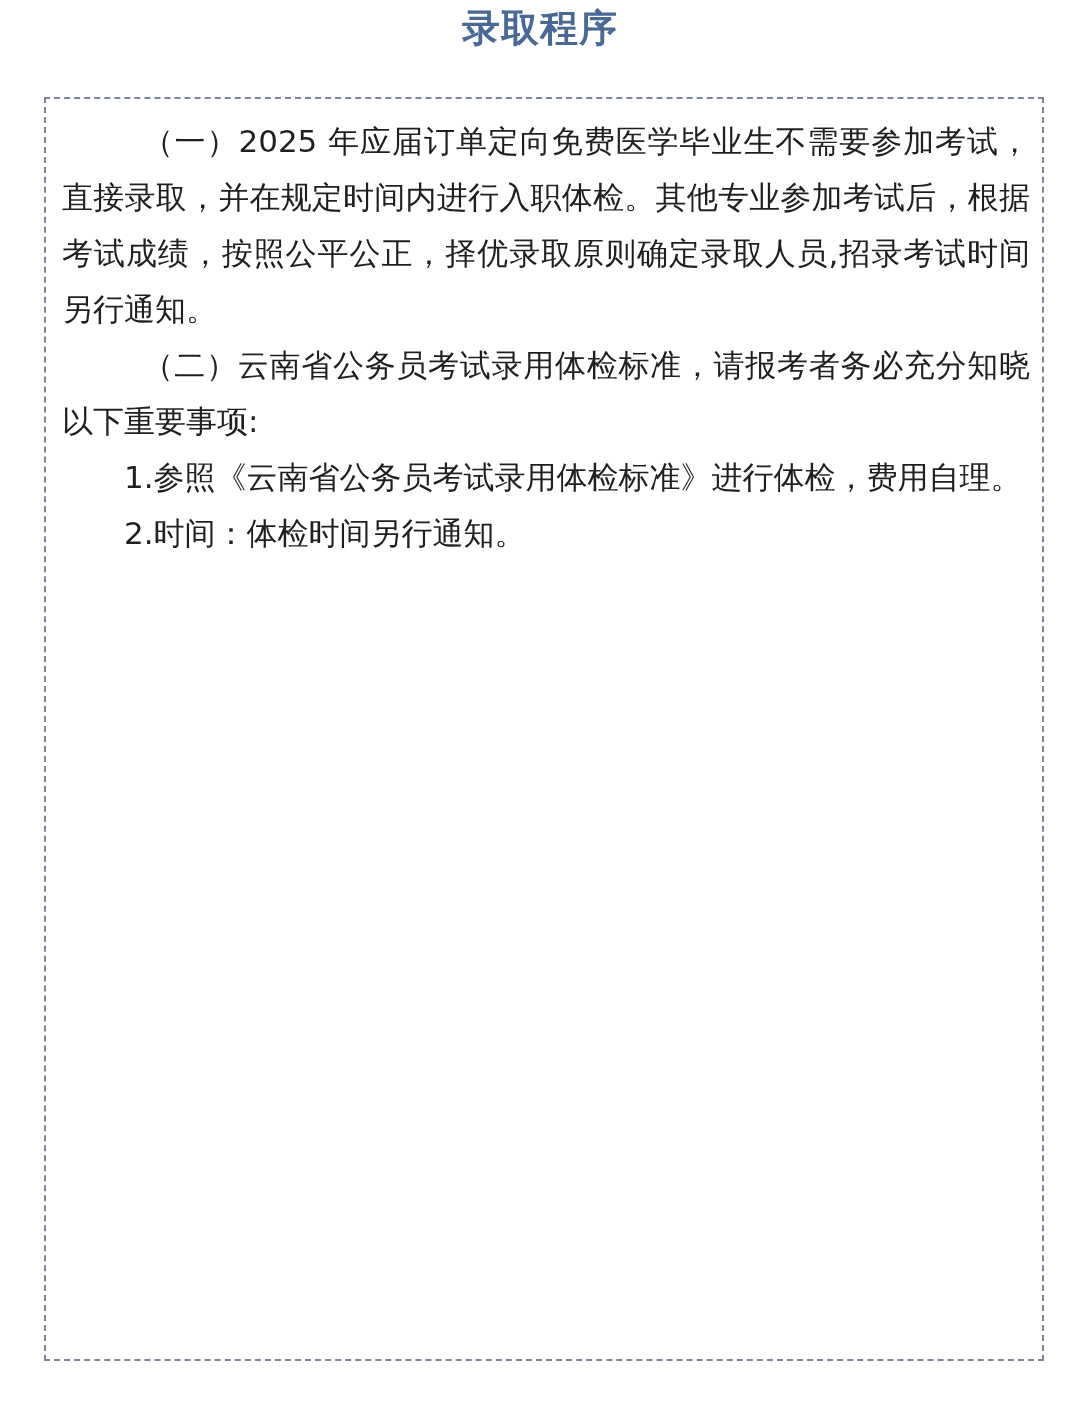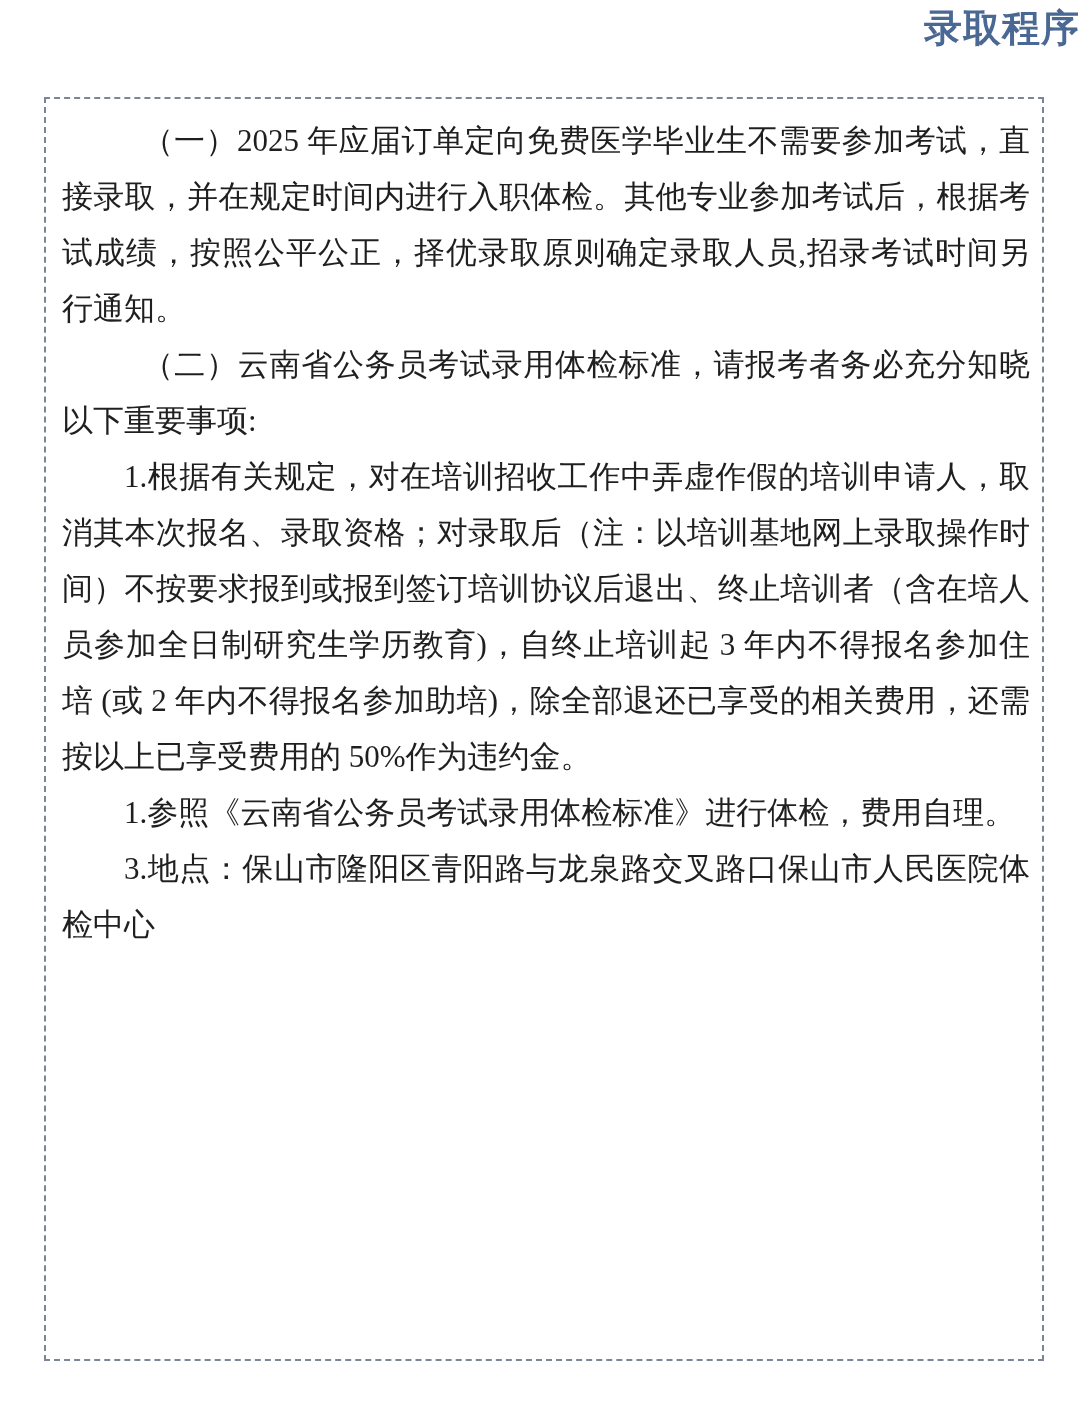--- a/index.html
+++ b/index.html
@@ -13,21 +13,21 @@
     position: relative;
     overflow: hidden;
     font-family: "DejaVu Sans", "Liberation Sans", sans-serif;
     color: #1f1f1f;
   }
   .page-title {
     position: absolute;
     left: 0;
     top: 2px;
     width: 1080px;
-    text-align: right;
+    text-align: center;
     font-size: 38px;
     font-weight: bold;
     line-height: 52px;
     color: #4a6894;
     letter-spacing: 1px;
   }
   .content-box {
     position: absolute;
     left: 44px;
     top: 97px;
@@ -37,36 +37,34 @@
     box-sizing: border-box;
   }
   .content {
     position: absolute;
     left: 16px;
     top: 14px;
     width: 968px;
     font-size: 31px;
     line-height: 56px;
     text-align: justify;
-    font-family: Liberation Serif, serif;
   }
   .para {
     margin: 0;
     text-indent: 2em;
   }
   .para.indent-sec {
     text-indent: 2.6em;
   }
 </style>
 </head>
 <body>
 
 <div class="page-title">录取程序</div>
 
 <div class="content-box">
   <div class="content">
     <p class="para indent-sec">（一）2025 年应届订单定向免费医学毕业生不需要参加考试，直接录取，并在规定时间内进行入职体检。其他专业参加考试后，根据考试成绩，按照公平公正，择优录取原则确定录取人员,招录考试时间另行通知。</p>
     <p class="para indent-sec">（二）云南省公务员考试录用体检标准，请报考者务必充分知晓以下重要事项:</p>
-    <p class="para">1.根据有关规定，对在培训招收工作中弄虚作假的培训申请人，取消其本次报名、录取资格；对录取后（注：以培训基地网上录取操作时间）不按要求报到或报到签订培训协议后退出、终止培训者（含在培人员参加全日制研究生学历教育)，自终止培训起 3 年内不得报名参加住培 (或 2 年内不得报名参加助培)，除全部退还已享受的相关费用，还需按以上已享受费用的 50%作为违约金。</p>
     <p class="para">1.参照《云南省公务员考试录用体检标准》进行体检，费用自理。</p>
-    <p class="para">3.地点：保山市隆阳区青阳路与龙泉路交叉路口保山市人民医院体检中心</p>
+    <p class="para">2.时间：体检时间另行通知。</p>
   </div>
 </div>
 
 </body></html>

